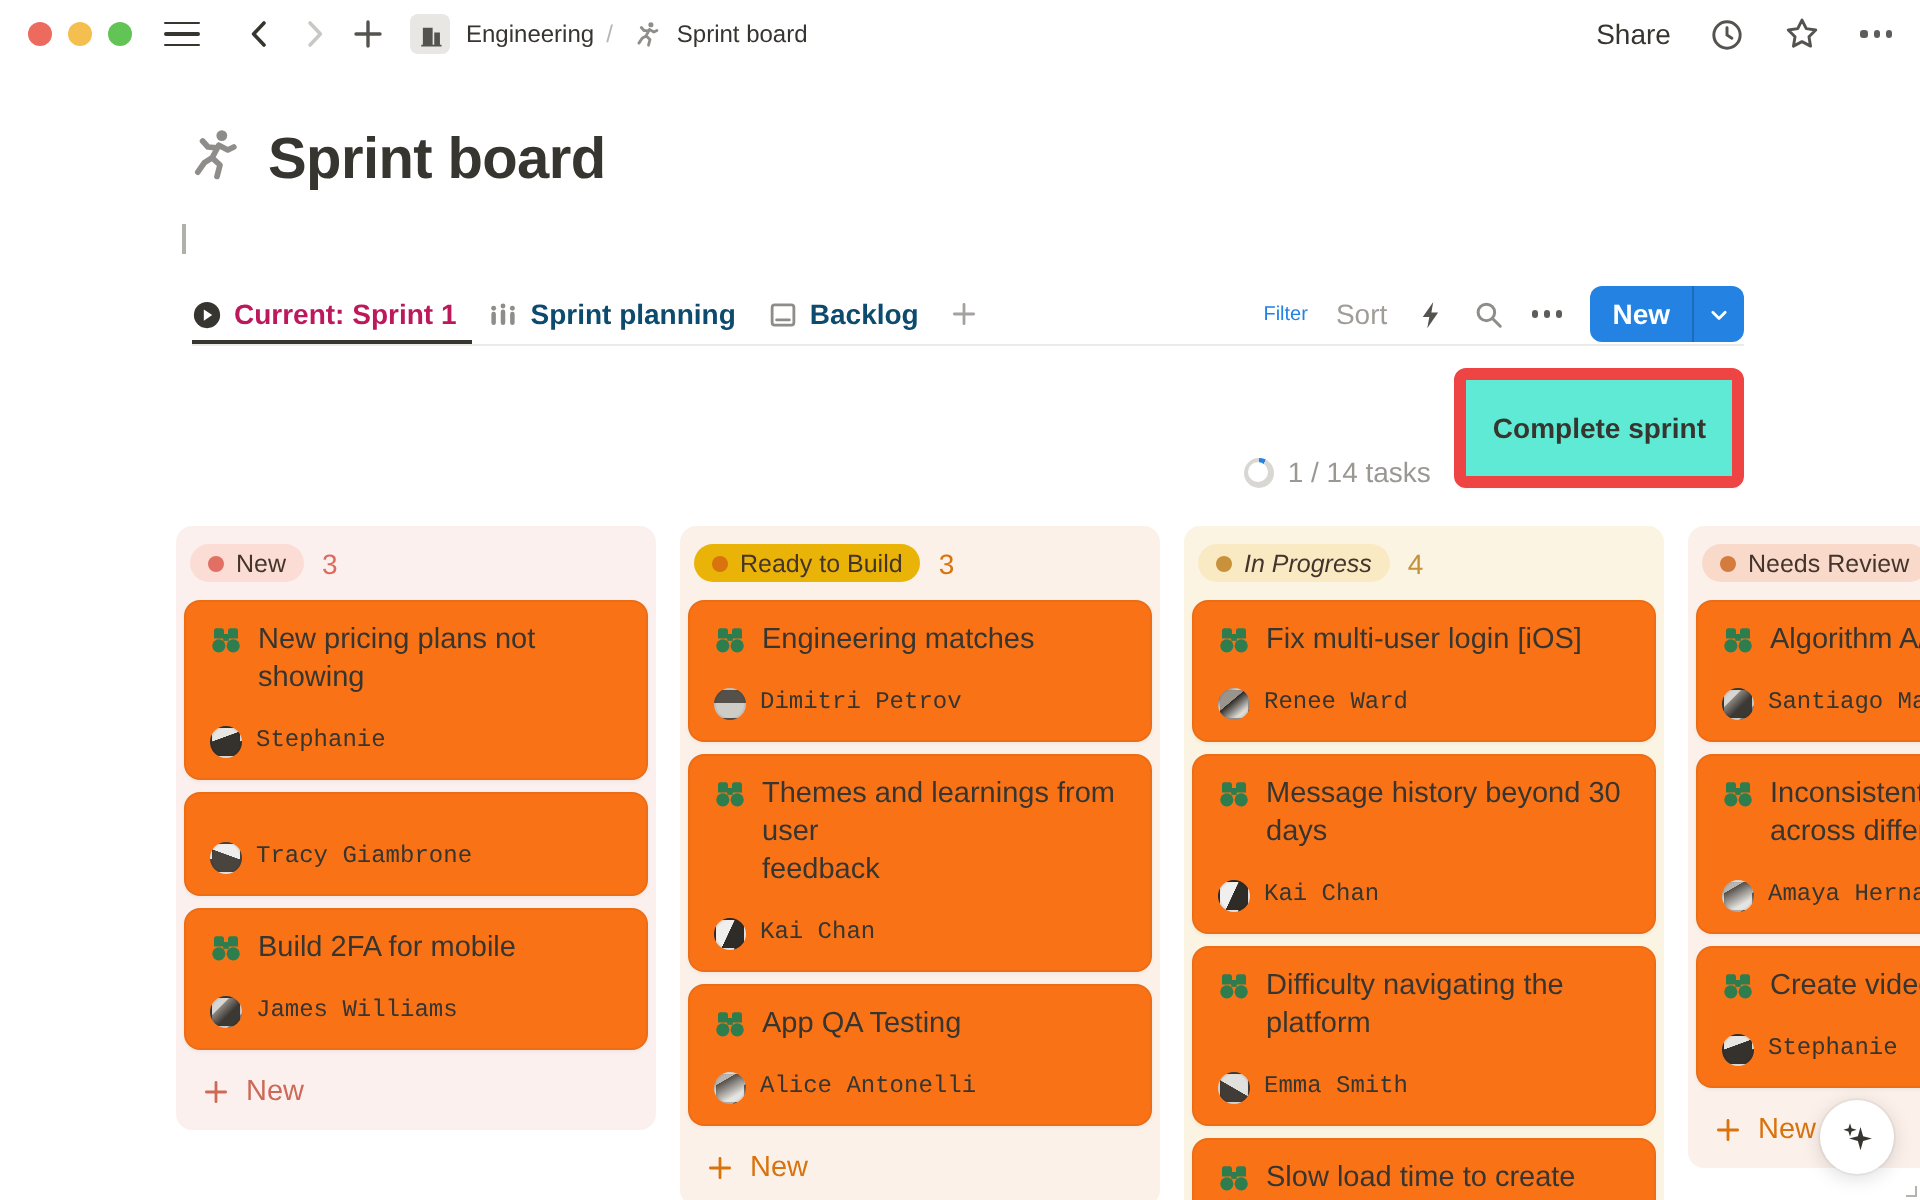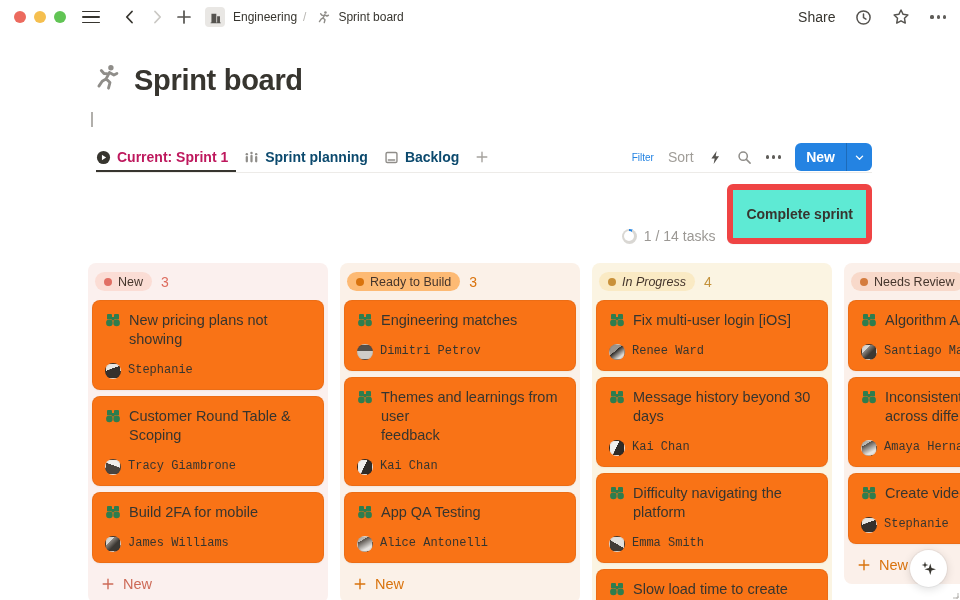--- a/index.html
+++ b/index.html
@@ -57,21 +57,21 @@
   .board { display:flex; gap:12px; align-items:flex-start; margin:19px 0 0 88px; width:1200px; }
   .col { width:240px; flex:0 0 240px; border-radius:8px; padding:6px 4px 8px; }
   .col.c1 { background:#fbf0ee; }
   .col.c2 { background:#fbf1e8; }
   .col.c3 { background:#fbf4e2; padding-bottom:30px; }
   .col.c4 { background:#fbf0ea; }
   .col-head { display:flex; align-items:center; gap:9px; padding:3px 3px 9px; }
   .pill { display:inline-flex; align-items:center; gap:6px; border-radius:12px; padding:2.5px 9px;
     font-size:12.5px; font-weight:500; color:#44352c; }
   .c1 .pill { background:#fbddd5; } .c1 .pill .dot{background:#e16f64;} .c1 .count{color:#dd6b5d;}
-  .c2 .pill { background:#fdba74; } .c2 .pill .dot{background:#d9730d;} .c2 .count{color:#d9730d;}
+  .c2 .pill { background:#eab308; } .c2 .pill .dot{background:#d9730d;} .c2 .count{color:#d9730d;}
   .c3 .pill { background:#faeac4;font-style:italic; } .c3 .pill .dot{background:#c9913a;} .c3 .count{color:#c4923b;}
   .c4 .pill { background:#f8d9ca; } .c4 .pill .dot{background:#d47c3e;}
   .dot { width:8px; height:8px; border-radius:50%; }
   .count { font-size:14px; }
 
   .card { background:#f97316; border-radius:8px; border:1px solid rgba(15,15,15,.055);
     box-shadow:0 1px 2px rgba(15,15,15,.045); padding:10px 12px; margin-bottom:6px; }
   .card-title { display:flex; gap:8px; font-size:14.5px; font-weight:500; line-height:19px; }
   .card-title .t { white-space:pre-line; }
   .card-title svg { flex:0 0 auto; margin-top:1px; }
@@ -262,30 +262,20 @@
             <rect fill="#2e7d4e" x="6.6" y="5" width="2.8" height="3.4"></rect>
           </svg>
           <span class="t">New pricing plans not showing</span>
         </div>
       <div class="assignee">
           <span class="avatar av1"></span>
           <span>Stephanie</span>
         </div>
     </div>
     <div class="card">
-      <div class="card-title">
-          <svg width="16" height="16" viewBox="0 0 16 16">
-            <path fill="#2e7d4e" d="M3.1 2.1h2.7c.7 0 1.2.5 1.2 1.2v4H2V3.3c0-.7.5-1.2 1.1-1.2zM10.2 2.1h2.7c.6 0 1.1.5 1.1 1.2v4H9v-4c0-.7.5-1.2 1.2-1.2z"></path>
-            <circle fill="#2e7d4e" cx="4.4" cy="10.9" r="3.3"></circle>
-            <circle fill="#2e7d4e" cx="11.6" cy="10.9" r="3.3"></circle>
-            <rect fill="#2e7d4e" x="6.6" y="5" width="2.8" height="3.4"></rect>
-          </svg>
-          <span class="t">Customer Round Table &amp;
-Scoping</span>
-        </div>
       <div class="assignee">
           <span class="avatar av2"></span>
           <span>Tracy Giambrone</span>
         </div>
     </div>
     <div class="card">
       <div class="card-title">
           <svg width="16" height="16" viewBox="0 0 16 16">
             <path fill="#2e7d4e" d="M3.1 2.1h2.7c.7 0 1.2.5 1.2 1.2v4H2V3.3c0-.7.5-1.2 1.1-1.2zM10.2 2.1h2.7c.6 0 1.1.5 1.1 1.2v4H9v-4c0-.7.5-1.2 1.2-1.2z"></path>
             <circle fill="#2e7d4e" cx="4.4" cy="10.9" r="3.3"></circle>

